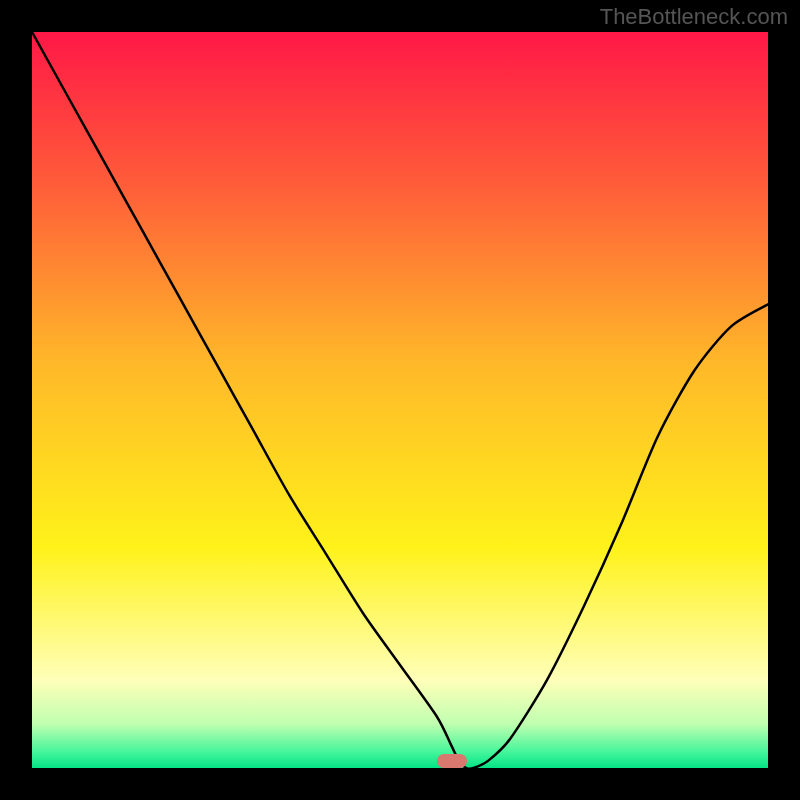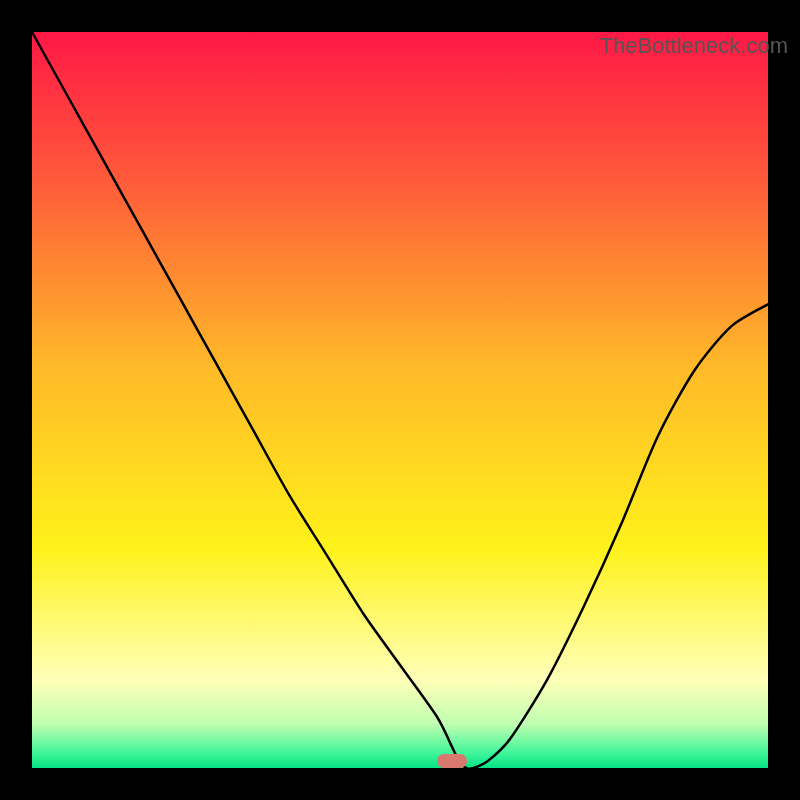--- a/index.html
+++ b/index.html
@@ -12,21 +12,20 @@
     font-family: Arial, Helvetica, sans-serif;
   }
   .attribution {
     position: absolute;
     top: 4px;
     right: 12px;
     color: #555;
     font-size: 22px;
     font-weight: 500;
     z-index: 10;
-    margin-top: 29px;
   }
   .frame {
     position: absolute;
     left: 32px;
     top: 32px;
     width: 736px;
     height: 736px;
     background: transparent;
   }
   .plot-area {

